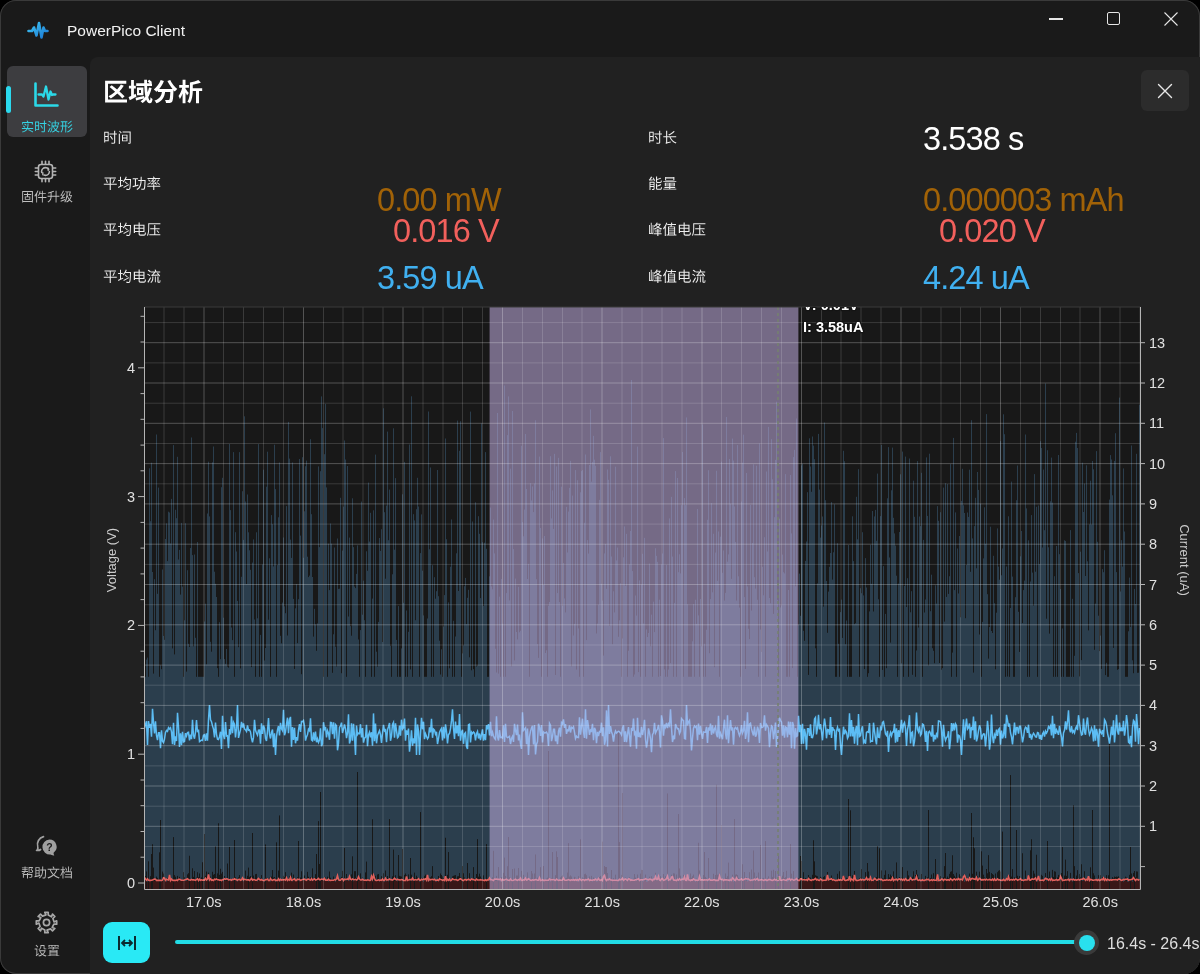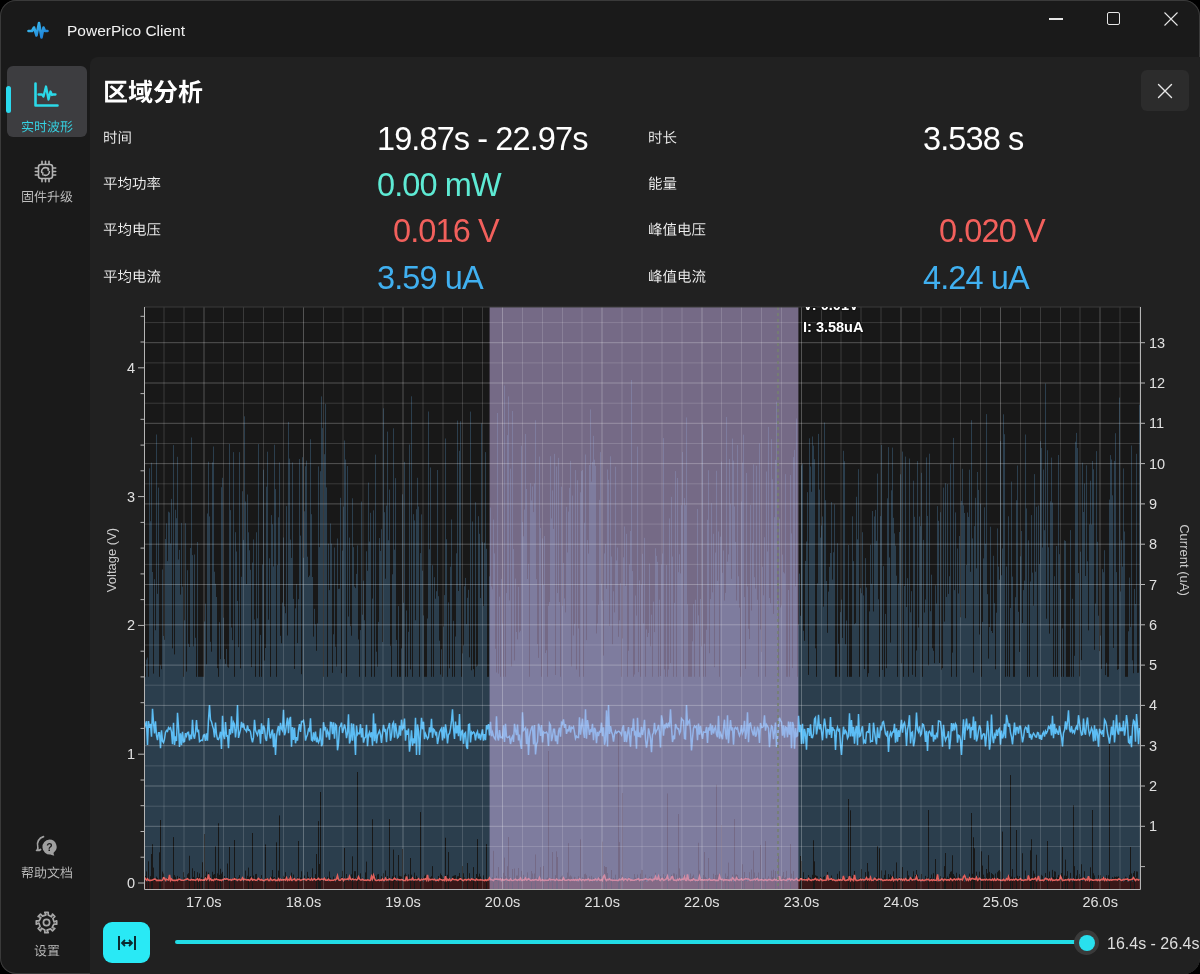--- a/index.html
+++ b/index.html
@@ -2,21 +2,21 @@
 <html><head><meta charset="utf-8"><style>
 * { margin:0; padding:0; box-sizing:border-box; }
 html,body { width:1200px; height:974px; background:#000; overflow:hidden;
   font-family:"Liberation Sans", sans-serif; }
 #win { position:absolute; left:0; top:0; width:1200px; height:974px;
   background:#1a1a1a; border-radius:16px; overflow:hidden;
   box-shadow:inset 0 0 0 1px #3a3a3a; }
 #panel { position:absolute; left:90px; top:57px; width:1110px; height:917px;
   background:#212121; border-top-left-radius:8px; }
 .val { position:absolute; font-size:32.5px; letter-spacing:-0.9px; white-space:pre; }
-.val.w { color:#ffffff; } .val.g { color:#5eead4; }
+.val.w { color:#ffffff; } .val.g { color:#a16207;margin-top:15px; }
 .val.r { color:#f2605c;margin-left:16px; } .val.b { color:#40b0f0; }
 #chart { position:absolute; left:100px; top:295px; }
 .xl { font:14.5px "Liberation Sans"; fill:#e0e0e0; }
 .yl { font:14.5px "Liberation Sans"; fill:#e0e0e0; }
 .al { font:13px "Liberation Sans"; fill:#cccccc; }
 .tt { font:bold 14.5px "Liberation Sans"; fill:#ffffff; paint-order:stroke;
   stroke:#141414; stroke-width:2.5px; }
 #closebtn { position:absolute; left:1141px; top:70px; width:48px; height:41px;
   background:#2c2c2c; border-radius:6px; display:flex; align-items:center;
   justify-content:center; }
@@ -105,37 +105,37 @@
       </svg></div>
   <div id="closebtn">
       <svg width="16" height="16" viewBox="0 0 16 16">
 <path d="M1.5 1.5L14.5 14.5M14.5 1.5L1.5 14.5" stroke="#e8e8e8" stroke-width="1.4" stroke-linecap="round"></path>
       </svg>
     </div>
   <div style="position:absolute;left:103px;top:130px"><svg width="30" height="19" viewBox="0 0 30 19" fill="#ededed">
         <path d="M6.9 6.2C7.6 7.3 8.6 8.9 9.1 9.7L10 9.2C9.6 8.3 8.6 6.8 7.8 5.7ZM4.7 6.9V10.2H2.2V6.9ZM4.7 6H2.2V2.8H4.7ZM1.2 1.8V12.4H2.2V11.2H5.7V1.8ZM11.1 0.7V3.5H6.4V4.6H11.1V12.3C11.1 12.6 11 12.7 10.7 12.7C10.4 12.7 9.3 12.7 8.1 12.7C8.3 13 8.5 13.5 8.6 13.8C10 13.8 10.9 13.8 11.5 13.6C12 13.4 12.2 13.1 12.2 12.3V4.6H13.9V3.5H12.2V0.7Z"></path>
         <path d="M15.8 3.8V13.9H16.9V3.8ZM16 1.3C16.7 1.9 17.5 2.8 17.8 3.4L18.7 2.8C18.3 2.2 17.6 1.4 16.9 0.8ZM20 8.5H23.5V10.4H20ZM20 5.6H23.5V7.6H20ZM19 4.7V11.3H24.5V4.7ZM19.6 1.4V2.4H26.6V12.6C26.6 12.8 26.6 12.8 26.4 12.9C26.2 12.9 25.6 12.9 25 12.8C25.1 13.1 25.3 13.6 25.3 13.8C26.2 13.8 26.8 13.8 27.2 13.7C27.6 13.5 27.7 13.2 27.7 12.6V1.4Z"></path>
       </svg></div>
-    <div class="val w" style="left:377px;top:121px">19.87s - 22.97s</div>
     <div style="position:absolute;left:648px;top:130px"><svg width="30" height="19" viewBox="0 0 30 19" fill="#ededed">
         <path d="M6.9 6.2C7.6 7.3 8.6 8.9 9.1 9.7L10 9.2C9.6 8.3 8.6 6.8 7.8 5.7ZM4.7 6.9V10.2H2.2V6.9ZM4.7 6H2.2V2.8H4.7ZM1.2 1.8V12.4H2.2V11.2H5.7V1.8ZM11.1 0.7V3.5H6.4V4.6H11.1V12.3C11.1 12.6 11 12.7 10.7 12.7C10.4 12.7 9.3 12.7 8.1 12.7C8.3 13 8.5 13.5 8.6 13.8C10 13.8 10.9 13.8 11.5 13.6C12 13.4 12.2 13.1 12.2 12.3V4.6H13.9V3.5H12.2V0.7Z"></path>
         <path d="M25.7 0.9C24.4 2.4 22.3 3.8 20.2 4.6C20.5 4.8 20.9 5.3 21.1 5.5C23.1 4.5 25.3 3 26.7 1.4ZM15.3 6.2V7.3H18.1V12C18.1 12.5 17.8 12.8 17.5 12.9C17.7 13.1 17.9 13.6 18 13.8C18.3 13.6 18.9 13.4 22.8 12.4C22.8 12.1 22.7 11.7 22.7 11.4L19.2 12.2V7.3H21.5C22.7 10.3 24.7 12.5 27.8 13.5C27.9 13.2 28.3 12.7 28.5 12.5C25.7 11.7 23.7 9.8 22.6 7.3H28.2V6.2H19.2V0.7H18.1V6.2Z"></path>
       </svg></div>
     <div class="val w" style="left:923px;top:121px">3.538 s</div>
     <div style="position:absolute;left:103px;top:176px"><svg width="59" height="19" viewBox="0 0 59 19" fill="#ededed">
         <path d="M2.5 3.6C3.1 4.7 3.7 6.1 3.9 7L4.9 6.6C4.7 5.8 4.1 4.4 3.5 3.3ZM10.9 3.3C10.6 4.3 9.9 5.8 9.4 6.7L10.3 7C10.9 6.1 11.6 4.8 12.1 3.6ZM0.8 7.7V8.8H6.7V13.9H7.8V8.8H13.8V7.7H7.8V2.6H12.9V1.6H1.5V2.6H6.7V7.7Z"></path>
         <path d="M21.5 6.1C22.4 6.8 23.6 7.8 24.1 8.5L24.8 7.7C24.3 7.1 23.1 6.2 22.2 5.5ZM20.4 11 20.8 12C22.3 11.2 24.3 10.1 26.1 9.1L25.9 8.2C23.9 9.3 21.7 10.4 20.4 11ZM22.8 0.6C22.1 2.5 21 4.3 19.7 5.5C19.9 5.7 20.2 6.2 20.4 6.4C21.1 5.7 21.7 4.9 22.3 3.9H27C26.8 9.9 26.6 12.2 26.1 12.7C25.9 12.9 25.8 12.9 25.5 12.9C25.1 12.9 24.2 12.9 23.1 12.8C23.3 13.1 23.4 13.6 23.5 13.9C24.4 13.9 25.3 13.9 25.8 13.9C26.4 13.8 26.7 13.7 27 13.3C27.6 12.6 27.8 10.3 28 3.5C28 3.3 28 2.9 28 2.9H22.9C23.2 2.2 23.5 1.6 23.8 0.9ZM15 11 15.4 12.1C16.8 11.4 18.6 10.5 20.3 9.6L20 8.7L18 9.6V5.1H19.7V4.1H18V0.8H17V4.1H15.1V5.1H17V10.1C16.2 10.5 15.6 10.7 15 11Z"></path>
         <path d="M29.6 10.1 29.8 11.2C31.4 10.8 33.5 10.2 35.4 9.7L35.3 8.6L33 9.3V3.3H35.1V2.3H29.7V3.3H31.9V9.5C31 9.8 30.2 10 29.6 10.1ZM37.7 0.8C37.7 1.9 37.6 2.9 37.6 3.9H35.2V4.9H37.6C37.4 8.5 36.6 11.4 33.5 13.1C33.7 13.3 34.1 13.7 34.2 13.9C37.6 12.1 38.4 8.8 38.6 4.9H41.5C41.3 10.1 41.1 12.1 40.7 12.5C40.5 12.7 40.4 12.8 40.1 12.8C39.7 12.8 38.9 12.7 38 12.7C38.2 13 38.4 13.4 38.4 13.7C39.2 13.8 40 13.8 40.5 13.8C41 13.7 41.3 13.6 41.6 13.2C42.2 12.5 42.4 10.4 42.6 4.4C42.6 4.3 42.6 3.9 42.6 3.9H38.7C38.7 2.9 38.7 1.9 38.7 0.8Z"></path>
         <path d="M55.5 3.4C55 4 54.1 4.8 53.5 5.3L54.3 5.8C54.9 5.4 55.8 4.7 56.4 4ZM44.3 7.9 44.9 8.7C45.8 8.3 47 7.6 48.1 7L47.9 6.2C46.6 6.9 45.2 7.5 44.3 7.9ZM44.7 4.1C45.5 4.6 46.5 5.3 46.9 5.8L47.7 5.1C47.2 4.6 46.3 3.9 45.5 3.5ZM53.3 6.8C54.3 7.5 55.6 8.3 56.2 8.9L57 8.3C56.3 7.7 55.1 6.8 54.1 6.3ZM44.2 9.8V10.8H50.2V13.9H51.3V10.8H57.3V9.8H51.3V8.6H50.2V9.8ZM49.8 0.8C50 1.1 50.3 1.5 50.5 1.9H44.5V2.9H49.9C49.4 3.6 48.9 4.2 48.7 4.4C48.5 4.6 48.3 4.8 48.1 4.8C48.2 5.1 48.3 5.5 48.4 5.8C48.6 5.7 48.9 5.6 50.6 5.5C49.9 6.2 49.3 6.7 49 7C48.5 7.4 48.1 7.7 47.8 7.7C47.9 8 48.1 8.5 48.1 8.6C48.4 8.5 48.9 8.4 52.7 8.1C52.9 8.4 53 8.6 53.1 8.8L54 8.5C53.7 7.8 53 6.7 52.3 6L51.5 6.3C51.7 6.6 52 6.9 52.2 7.3L49.6 7.5C50.9 6.5 52.2 5.2 53.3 3.8L52.5 3.3C52.2 3.7 51.8 4.1 51.5 4.5L49.6 4.6C50.1 4.1 50.6 3.5 51 2.9H57.1V1.9H51.8C51.5 1.5 51.2 0.9 50.9 0.5Z"></path>
       </svg></div>
     <div class="val g" style="left:377px;top:167px">0.00 mW</div>
     <div style="position:absolute;left:648px;top:176px"><svg width="30" height="19" viewBox="0 0 30 19" fill="#ededed">
         <path d="M5.6 6.7V7.9H2.5V6.7ZM1.5 5.7V13.9H2.5V10.9H5.6V12.6C5.6 12.8 5.5 12.9 5.3 12.9C5.1 12.9 4.5 12.9 3.8 12.9C4 13.2 4.1 13.6 4.2 13.9C5.1 13.9 5.7 13.9 6.1 13.7C6.5 13.5 6.6 13.2 6.6 12.7V5.7ZM2.5 8.8H5.6V10.1H2.5ZM12.4 1.7C11.6 2.1 10.3 2.6 9.1 3V0.6H8V5.4C8 6.6 8.4 6.9 9.7 6.9C10 6.9 11.9 6.9 12.2 6.9C13.4 6.9 13.7 6.5 13.8 4.7C13.5 4.6 13.1 4.5 12.9 4.3C12.8 5.7 12.7 6 12.1 6C11.7 6 10.1 6 9.8 6C9.2 6 9.1 5.9 9.1 5.4V3.9C10.5 3.5 12 3 13.2 2.5ZM12.6 8.1C11.8 8.7 10.4 9.2 9.1 9.7V7.4H8V12.3C8 13.5 8.4 13.8 9.8 13.8C10.1 13.8 12 13.8 12.3 13.8C13.5 13.8 13.8 13.3 14 11.3C13.7 11.3 13.2 11.1 13 10.9C12.9 12.5 12.8 12.8 12.2 12.8C11.8 12.8 10.2 12.8 9.9 12.8C9.2 12.8 9.1 12.7 9.1 12.3V10.6C10.5 10.2 12.2 9.6 13.3 8.9ZM1.2 4.7C1.5 4.6 2 4.5 6 4.3C6.1 4.5 6.2 4.8 6.3 5L7.3 4.6C7 3.7 6.2 2.4 5.4 1.4L4.5 1.8C4.9 2.3 5.2 2.9 5.6 3.4L2.4 3.6C3 2.8 3.7 1.9 4.2 0.9L3 0.6C2.6 1.7 1.8 2.8 1.5 3.1C1.3 3.4 1.1 3.7 0.8 3.7C1 4 1.2 4.5 1.2 4.7Z"></path>
         <path d="M18.1 3.1H25.3V3.9H18.1ZM18.1 1.7H25.3V2.5H18.1ZM17.1 1V4.6H26.4V1ZM15.3 5.2V6H28.3V5.2ZM17.8 8.8H21.2V9.6H17.8ZM22.3 8.8H25.8V9.6H22.3ZM17.8 7.4H21.2V8.2H17.8ZM22.3 7.4H25.8V8.2H22.3ZM15.2 12.7V13.6H28.3V12.7H22.3V11.9H27.2V11.1H22.3V10.3H26.8V6.7H16.8V10.3H21.2V11.1H16.4V11.9H21.2V12.7Z"></path>
       </svg></div>
+    <div class="val g" style="left:923px;top:167px">0.000003 mAh</div>
     <div style="position:absolute;left:103px;top:222px"><svg width="59" height="19" viewBox="0 0 59 19" fill="#ededed">
         <path d="M2.5 3.6C3.1 4.7 3.7 6.1 3.9 7L4.9 6.6C4.7 5.8 4.1 4.4 3.5 3.3ZM10.9 3.3C10.6 4.3 9.9 5.8 9.4 6.7L10.3 7C10.9 6.1 11.6 4.8 12.1 3.6ZM0.8 7.7V8.8H6.7V13.9H7.8V8.8H13.8V7.7H7.8V2.6H12.9V1.6H1.5V2.6H6.7V7.7Z"></path>
         <path d="M21.5 6.1C22.4 6.8 23.6 7.8 24.1 8.5L24.8 7.7C24.3 7.1 23.1 6.2 22.2 5.5ZM20.4 11 20.8 12C22.3 11.2 24.3 10.1 26.1 9.1L25.9 8.2C23.9 9.3 21.7 10.4 20.4 11ZM22.8 0.6C22.1 2.5 21 4.3 19.7 5.5C19.9 5.7 20.2 6.2 20.4 6.4C21.1 5.7 21.7 4.9 22.3 3.9H27C26.8 9.9 26.6 12.2 26.1 12.7C25.9 12.9 25.8 12.9 25.5 12.9C25.1 12.9 24.2 12.9 23.1 12.8C23.3 13.1 23.4 13.6 23.5 13.9C24.4 13.9 25.3 13.9 25.8 13.9C26.4 13.8 26.7 13.7 27 13.3C27.6 12.6 27.8 10.3 28 3.5C28 3.3 28 2.9 28 2.9H22.9C23.2 2.2 23.5 1.6 23.8 0.9ZM15 11 15.4 12.1C16.8 11.4 18.6 10.5 20.3 9.6L20 8.7L18 9.6V5.1H19.7V4.1H18V0.8H17V4.1H15.1V5.1H17V10.1C16.2 10.5 15.6 10.7 15 11Z"></path>
         <path d="M35.6 6.8V8.9H32V6.8ZM36.7 6.8H40.4V8.9H36.7ZM35.6 5.8H32V3.8H35.6ZM36.7 5.8V3.8H40.4V5.8ZM30.8 2.7V10.9H32V10H35.6V11.5C35.6 13.2 36 13.7 37.7 13.7C38 13.7 40.5 13.7 40.9 13.7C42.4 13.7 42.8 12.9 42.9 10.7C42.6 10.6 42.2 10.4 41.9 10.2C41.8 12.1 41.6 12.6 40.8 12.6C40.3 12.6 38.2 12.6 37.7 12.6C36.9 12.6 36.7 12.4 36.7 11.6V10H41.5V2.7H36.7V0.6H35.6V2.7Z"></path>
         <path d="M53.4 8.8C54.2 9.5 55.1 10.5 55.5 11.1L56.3 10.5C55.9 9.9 55 9 54.2 8.3ZM45.2 1.3V6C45.2 8.2 45.1 11.2 44 13.3C44.2 13.4 44.7 13.7 44.9 13.9C46 11.7 46.2 8.3 46.2 6V2.3H57.4V1.3ZM51.2 3.1V6.2H47.2V7.3H51.2V12.3H46.3V13.3H57.3V12.3H52.3V7.3H56.6V6.2H52.3V3.1Z"></path>
       </svg></div>
     <div class="val r" style="left:377px;top:213px">0.016 V</div>
     <div style="position:absolute;left:648px;top:222px"><svg width="59" height="19" viewBox="0 0 59 19" fill="#ededed">
         <path d="M8.6 2.7H11.5C11.1 3.4 10.5 4 9.9 4.5C9.3 4 8.8 3.5 8.5 2.9ZM8.7 0.6C8.1 2 6.9 3.3 5.7 4.2C5.9 4.4 6.2 4.8 6.4 5C6.9 4.6 7.4 4.2 7.9 3.6C8.2 4.1 8.6 4.7 9.1 5.1C8.1 5.9 6.8 6.5 5.6 6.8C5.8 7 6 7.4 6.1 7.6C7.5 7.2 8.8 6.6 9.9 5.8C10.8 6.5 12 7.1 13.3 7.4C13.5 7.1 13.8 6.7 14 6.5C12.7 6.2 11.6 5.7 10.7 5.1C11.6 4.3 12.4 3.3 12.9 2L12.2 1.8L12 1.8H9.2C9.4 1.5 9.5 1.2 9.7 0.8ZM9.3 6.7V7.7H6.6V8.5H9.3V9.4H6.7V10.3H9.3V11.3H6V12.2H9.3V13.9H10.4V12.2H13.6V11.3H10.4V10.3H13V9.4H10.4V8.5H13.1V7.7H10.4V6.7ZM2.8 0.7V11L1.9 11V3H1V12L4.6 11.7V12.3H5.4V3H4.6V10.8L3.7 10.9V0.7Z"></path>
         <path d="M23.2 0.6C23.1 1 23.1 1.5 23 2.1H19.3V3H22.8C22.7 3.5 22.6 4 22.5 4.4H20V12.6H18.6V13.5H28.4V12.6H27.1V4.4H23.5C23.6 4 23.8 3.5 23.9 3H28V2.1H24.1L24.3 0.7ZM21 12.6V11.4H26.1V12.6ZM21 7.3H26.1V8.5H21ZM21 6.5V5.2H26.1V6.5ZM21 9.3H26.1V10.6H21ZM18.3 0.6C17.6 2.8 16.3 5 15 6.4C15.2 6.6 15.5 7.2 15.6 7.5C16 7 16.4 6.5 16.8 5.9V13.9H17.8V4.2C18.4 3.2 18.9 2 19.3 0.9Z"></path>

